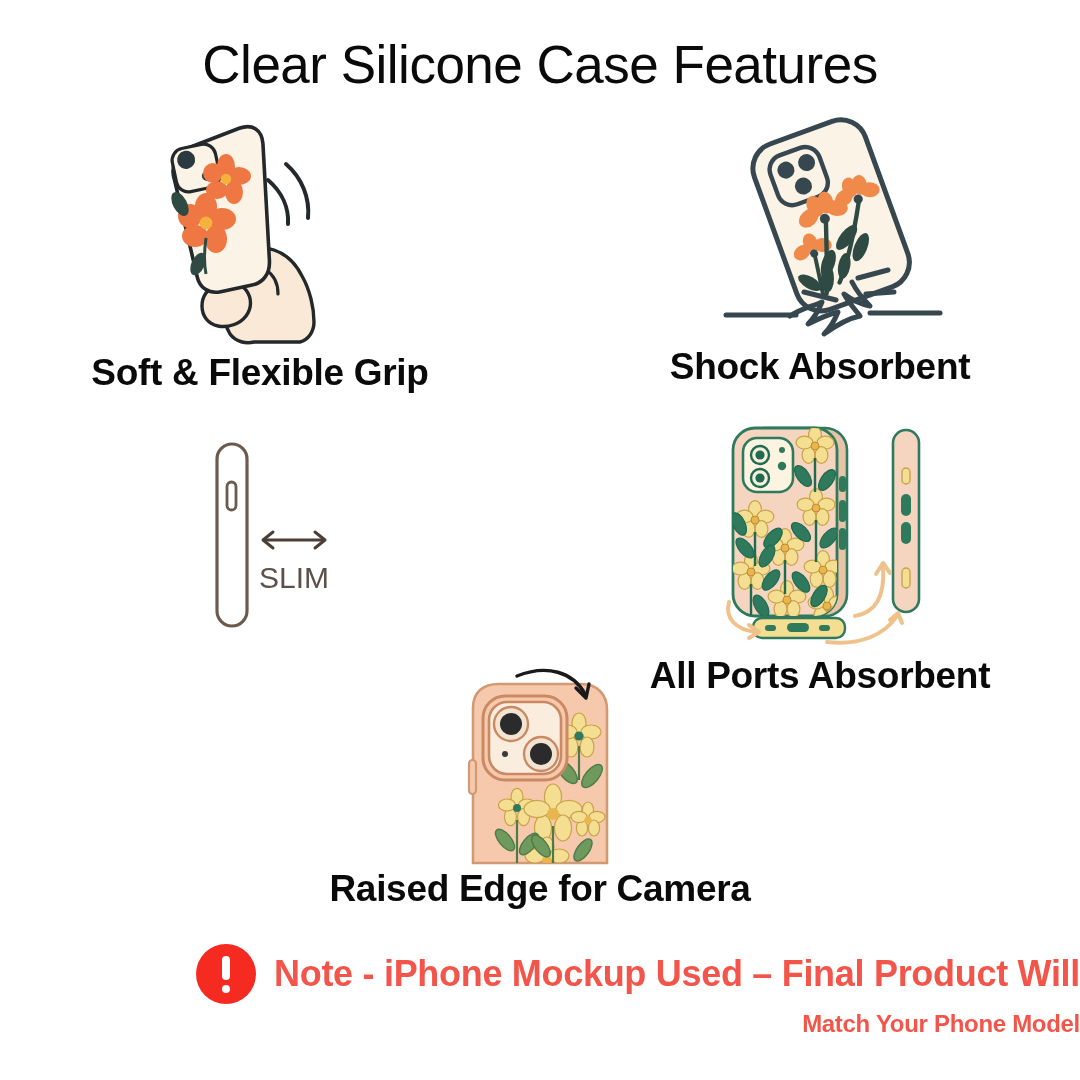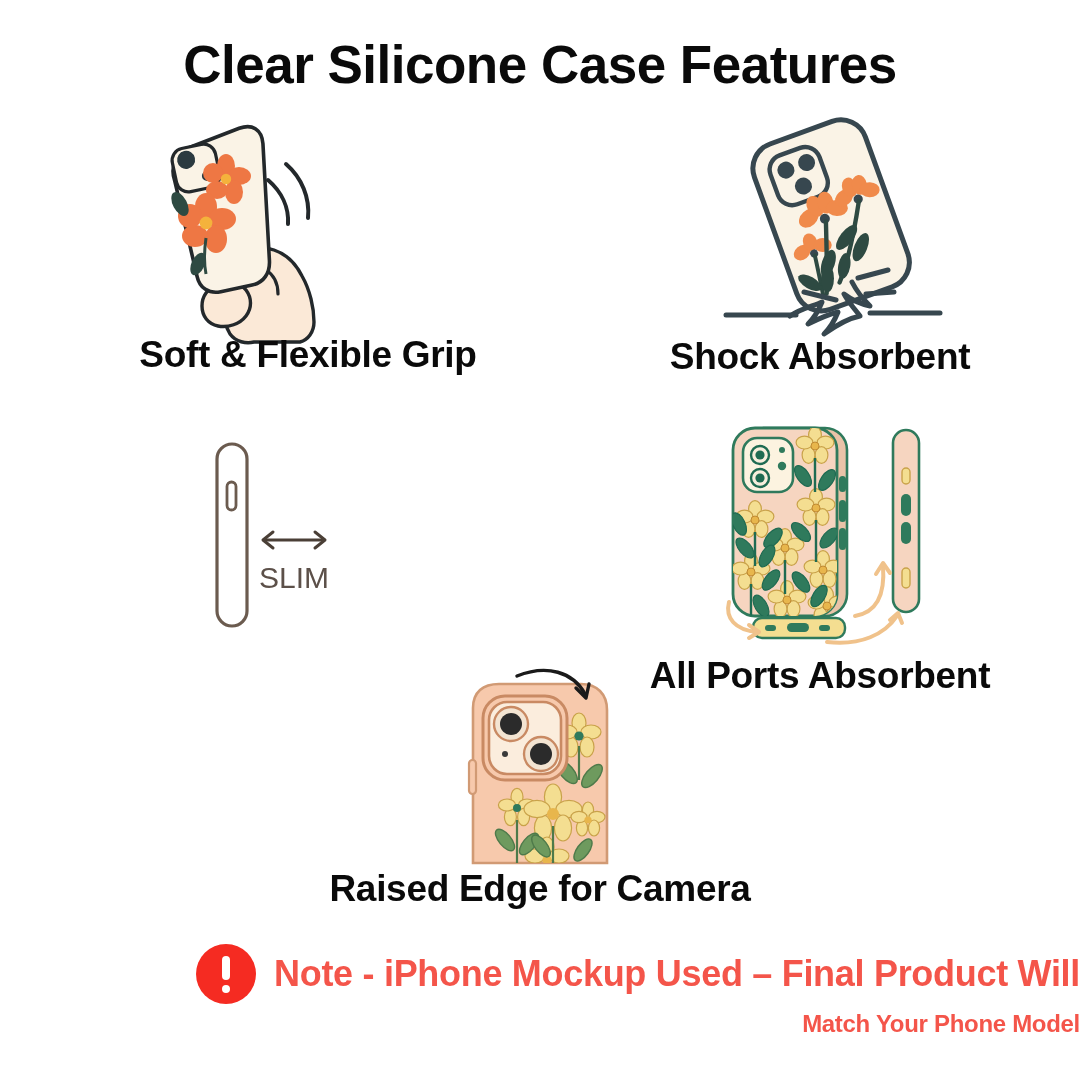--- a/index.html
+++ b/index.html
@@ -24,40 +24,40 @@
   }
 
   
   .title {
     position: absolute;
     top: 34px;
     left: 0;
     width: 1080px;
     text-align: center;
     font-size: 53px;
-    font-weight: 700;
+    font-weight: 400;
     letter-spacing: -0.5px;
     color: #0a0a0a;
     font-family: "Liberation Sans", sans-serif;
   }
 
   
   .feature-label {
     position: absolute;
     text-align: center;
     font-size: 37px;
     font-weight: 700;
     color: #0a0a0a;
     letter-spacing: -0.3px;
     white-space: nowrap;
   }
 
   
-  .lbl-grip    { top: 334px; left: 0;    width: 520px; margin-left: 48px; }
-  .lbl-shock   { top: 336px; left: 560px; width: 520px; }
+  .lbl-grip    { top: 352px; left: 0;    width: 520px; }
+  .lbl-shock   { top: 346px; left: 560px; width: 520px; }
   .lbl-slim    { top: 655px; left: 0;    width: 520px; }
   .lbl-ports   { top: 655px; left: 560px; width: 520px; }
   .lbl-camera  { top: 868px; left: 0;    width: 1080px; }
 
   
   .icon-box { position: absolute; }
   .ic-grip   { top: 118px; left: 150px;  width: 220px; height: 225px; }
   .ic-shock  { top: 120px; left: 718px;  width: 235px; height: 215px; }
   .ic-slim   { top: 440px; left: 195px;  width: 150px; height: 190px; }
   .ic-ports  { top: 420px; left: 715px;  width: 225px; height: 225px; }

